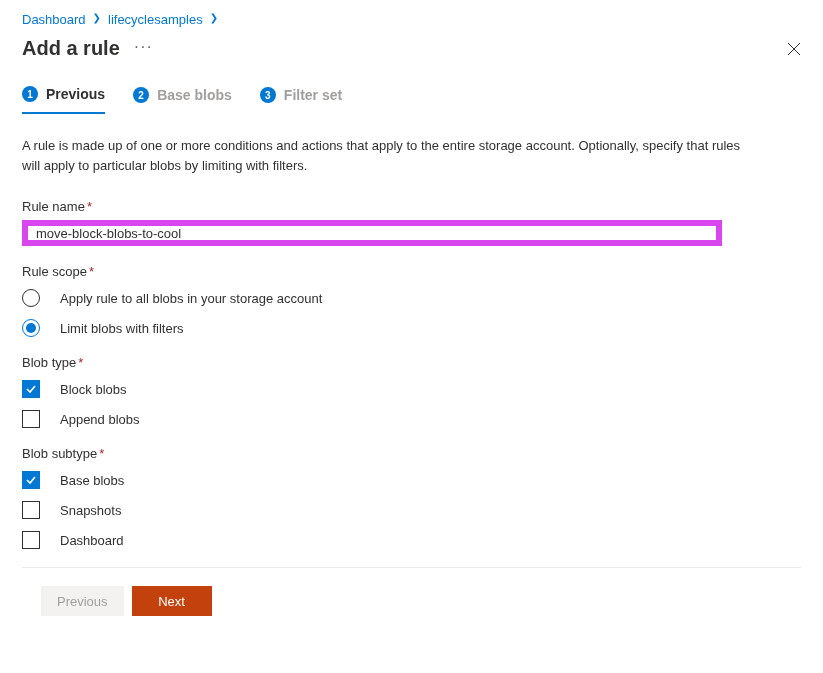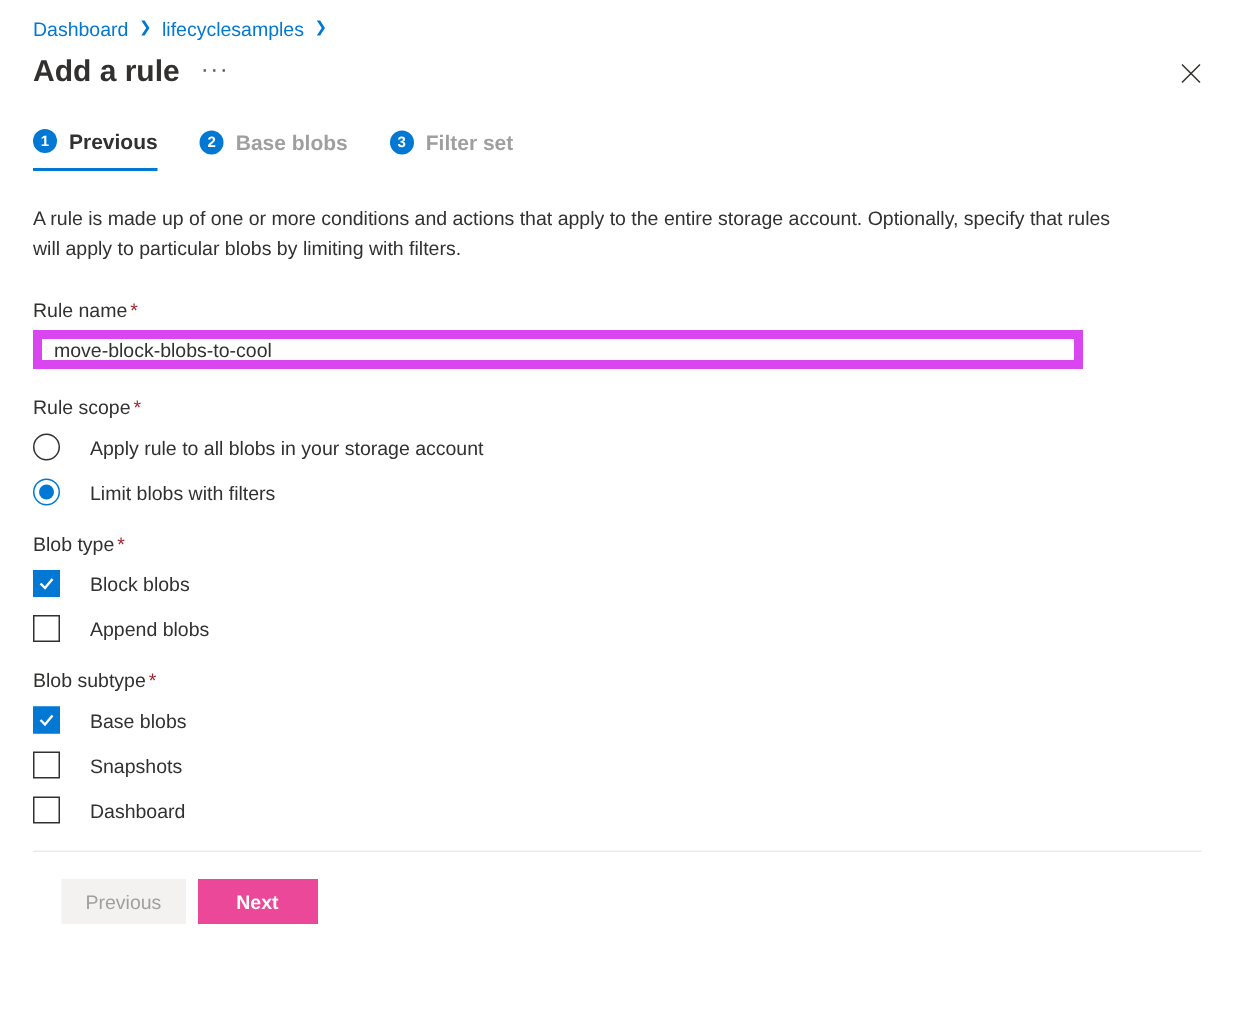--- a/index.html
+++ b/index.html
@@ -199,23 +199,23 @@
       font-family: inherit;
       border: none;
       cursor: pointer;
       padding: 0 16px;
     }
     .btn-secondary {
       background: #f3f2f1;
       color: #a19f9d;
     }
     .btn-primary {
-      background: #ec4899;
+      background: #c2410c;
       color: #fff;
-      font-weight: 700;
+      font-weight: 400;
     }
   </style>
 </head>
 <body>
 
 
 
 
 <nav class="breadcrumb">
   <span class="breadcrumb-item">Dashboard</span>

